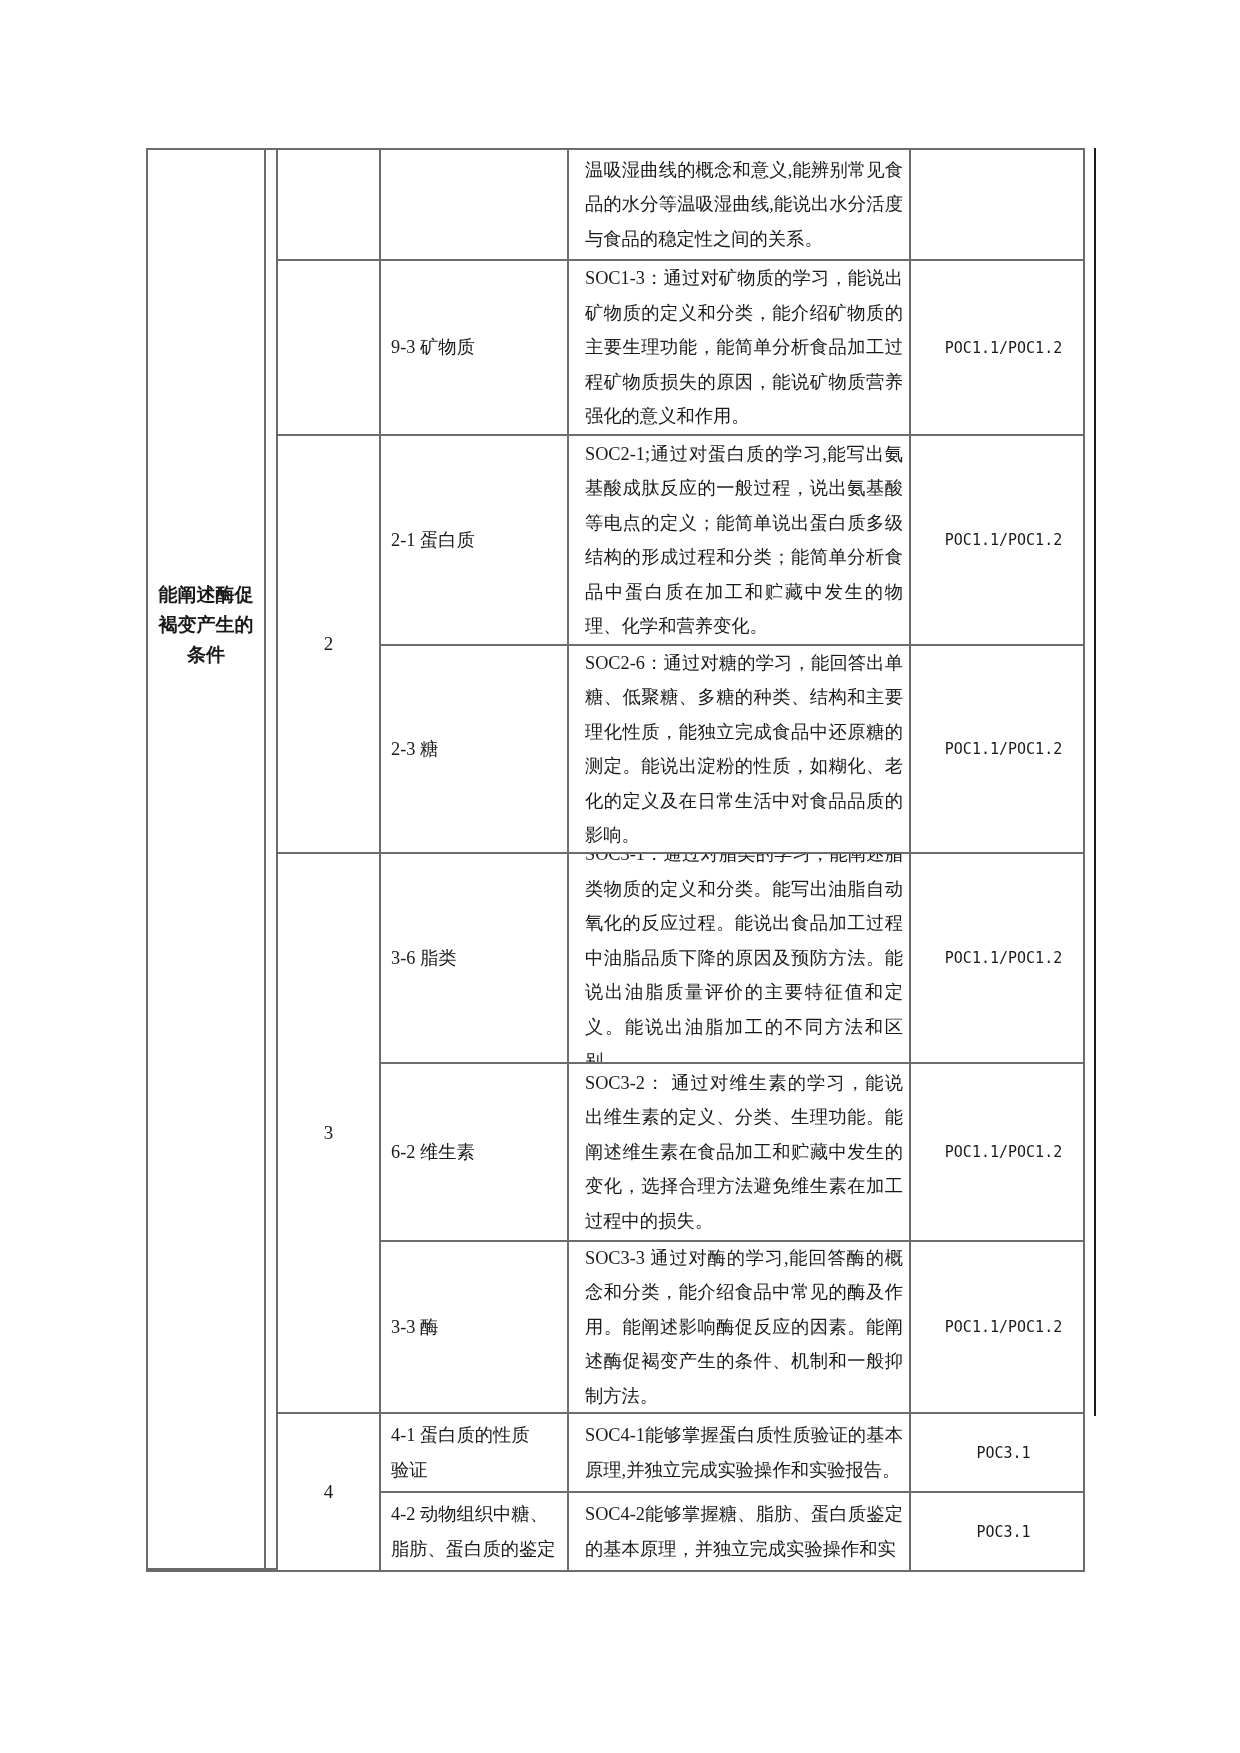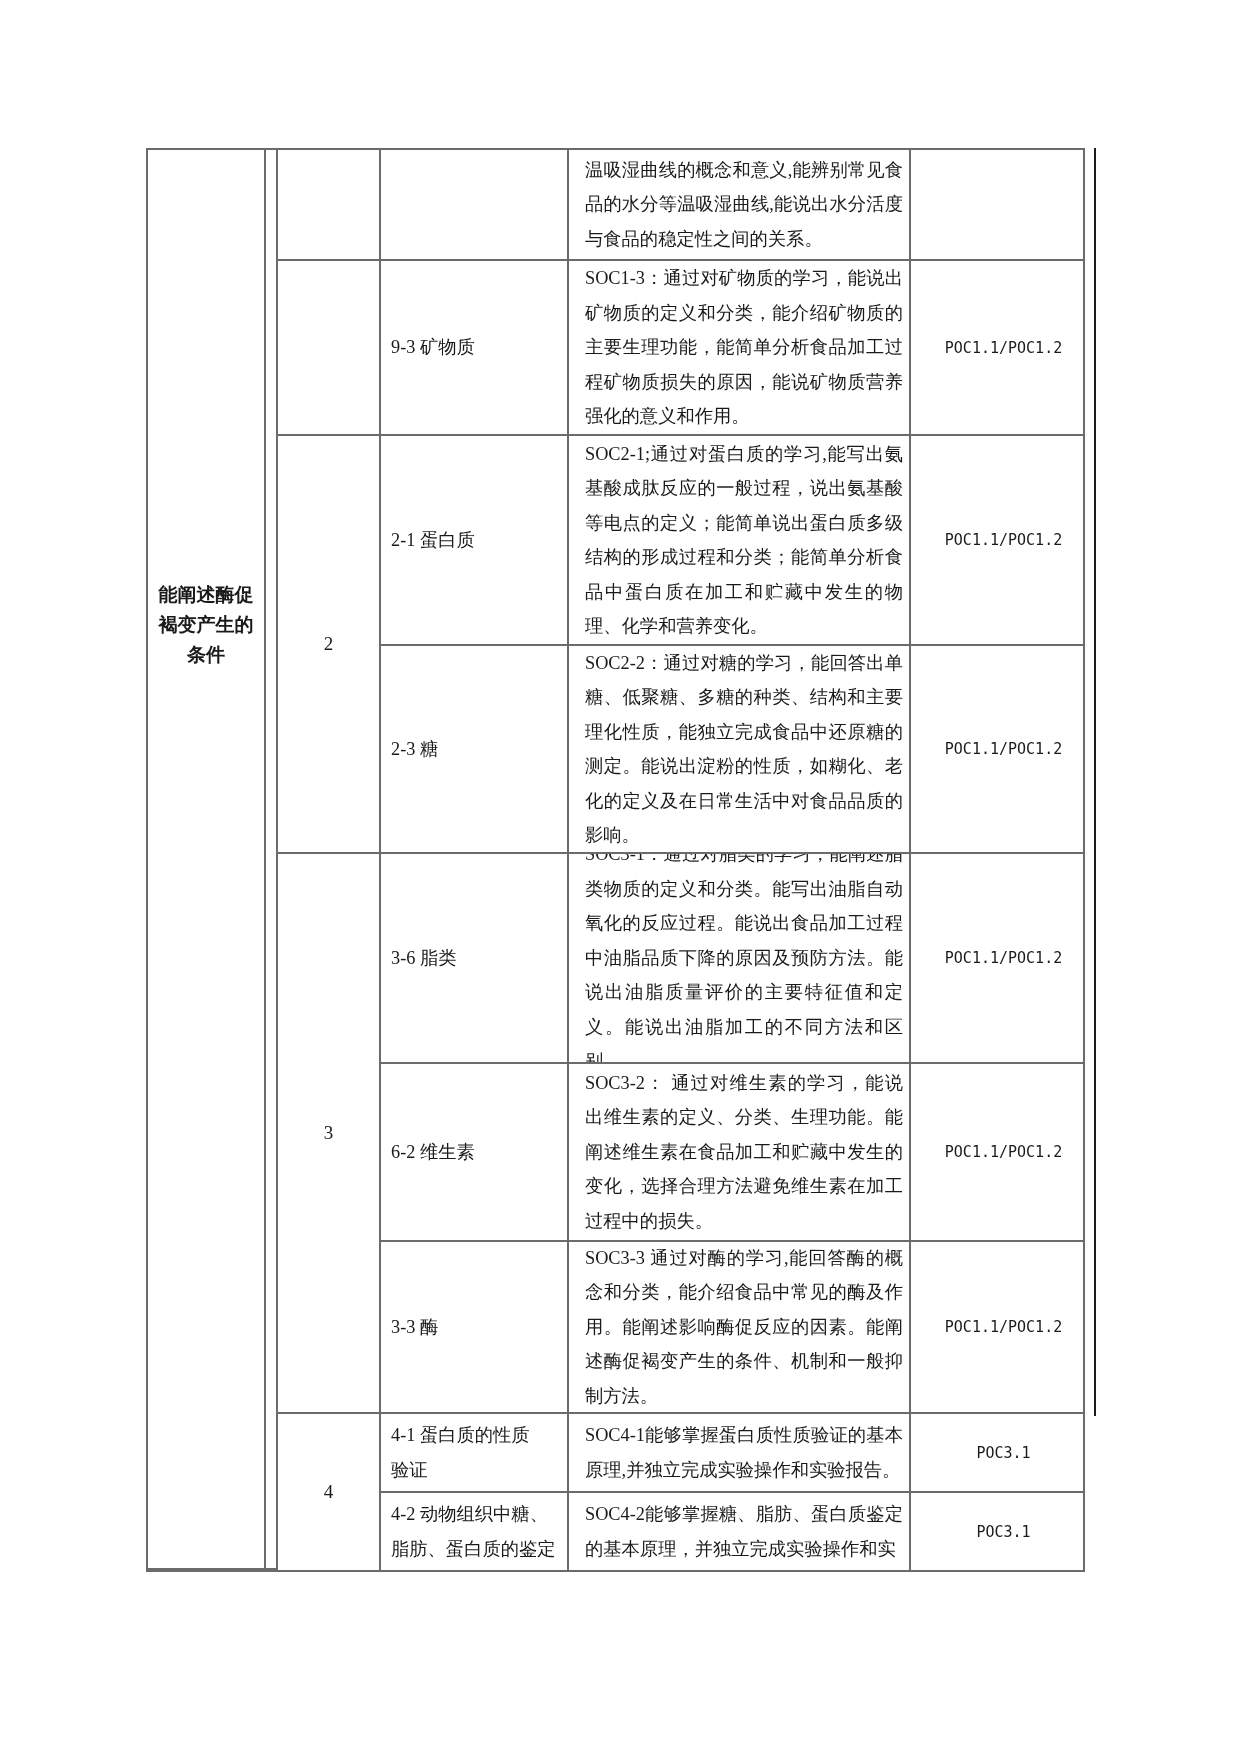--- a/index.html
+++ b/index.html
@@ -116,21 +116,21 @@
     <div class="c desc" style="grid-row:1;">
       <div>温吸湿曲线的概念和意义,能辨别常见食品的水分等温吸湿曲线,能说出水分活度与食品的稳定性之间的关系。</div>
     </div>
     <div class="c desc" style="grid-row:2;">
       <div>SOC1-3：通过对矿物质的学习，能说出矿物质的定义和分类，能介绍矿物质的主要生理功能，能简单分析食品加工过程矿物质损失的原因，能说矿物质营养强化的意义和作用。</div>
     </div>
     <div class="c desc" style="grid-row:3;">
       <div>SOC2-1;通过对蛋白质的学习,能写出氨基酸成肽反应的一般过程，说出氨基酸等电点的定义；能简单说出蛋白质多级结构的形成过程和分类；能简单分析食品中蛋白质在加工和贮藏中发生的物理、化学和营养变化。</div>
     </div>
     <div class="c desc" style="grid-row:4;">
-      <div>SOC2-2：通过对糖的学习，能回答出单糖、低聚糖、多糖的种类、结构和主要理化性质，能独立完成食品中还原糖的测定。能说出淀粉的性质，如糊化、老化的定义及在日常生活中对食品品质的影响。</div>
+      <div>SOC2-6：通过对糖的学习，能回答出单糖、低聚糖、多糖的种类、结构和主要理化性质，能独立完成食品中还原糖的测定。能说出淀粉的性质，如糊化、老化的定义及在日常生活中对食品品质的影响。</div>
     </div>
     <div class="c desc" style="grid-row:5;font-family:Liberation Serif, serif;">
       <div>SOC3-1：通过对脂类的学习，能阐述脂类物质的定义和分类。能写出油脂自动氧化的反应过程。能说出食品加工过程中油脂品质下降的原因及预防方法。能说出油脂质量评价的主要特征值和定义。能说出油脂加工的不同方法和区别。</div>
     </div>
     <div class="c desc" style="grid-row:6;">
       <div>SOC3-2： 通过对维生素的学习，能说出维生素的定义、分类、生理功能。能阐述维生素在食品加工和贮藏中发生的变化，选择合理方法避免维生素在加工过程中的损失。</div>
     </div>
     <div class="c desc" style="grid-row:7;">
       <div>SOC3-3 通过对酶的学习,能回答酶的概念和分类，能介绍食品中常见的酶及作用。能阐述影响酶促反应的因素。能阐述酶促褐变产生的条件、机制和一般抑制方法。</div>
     </div>

